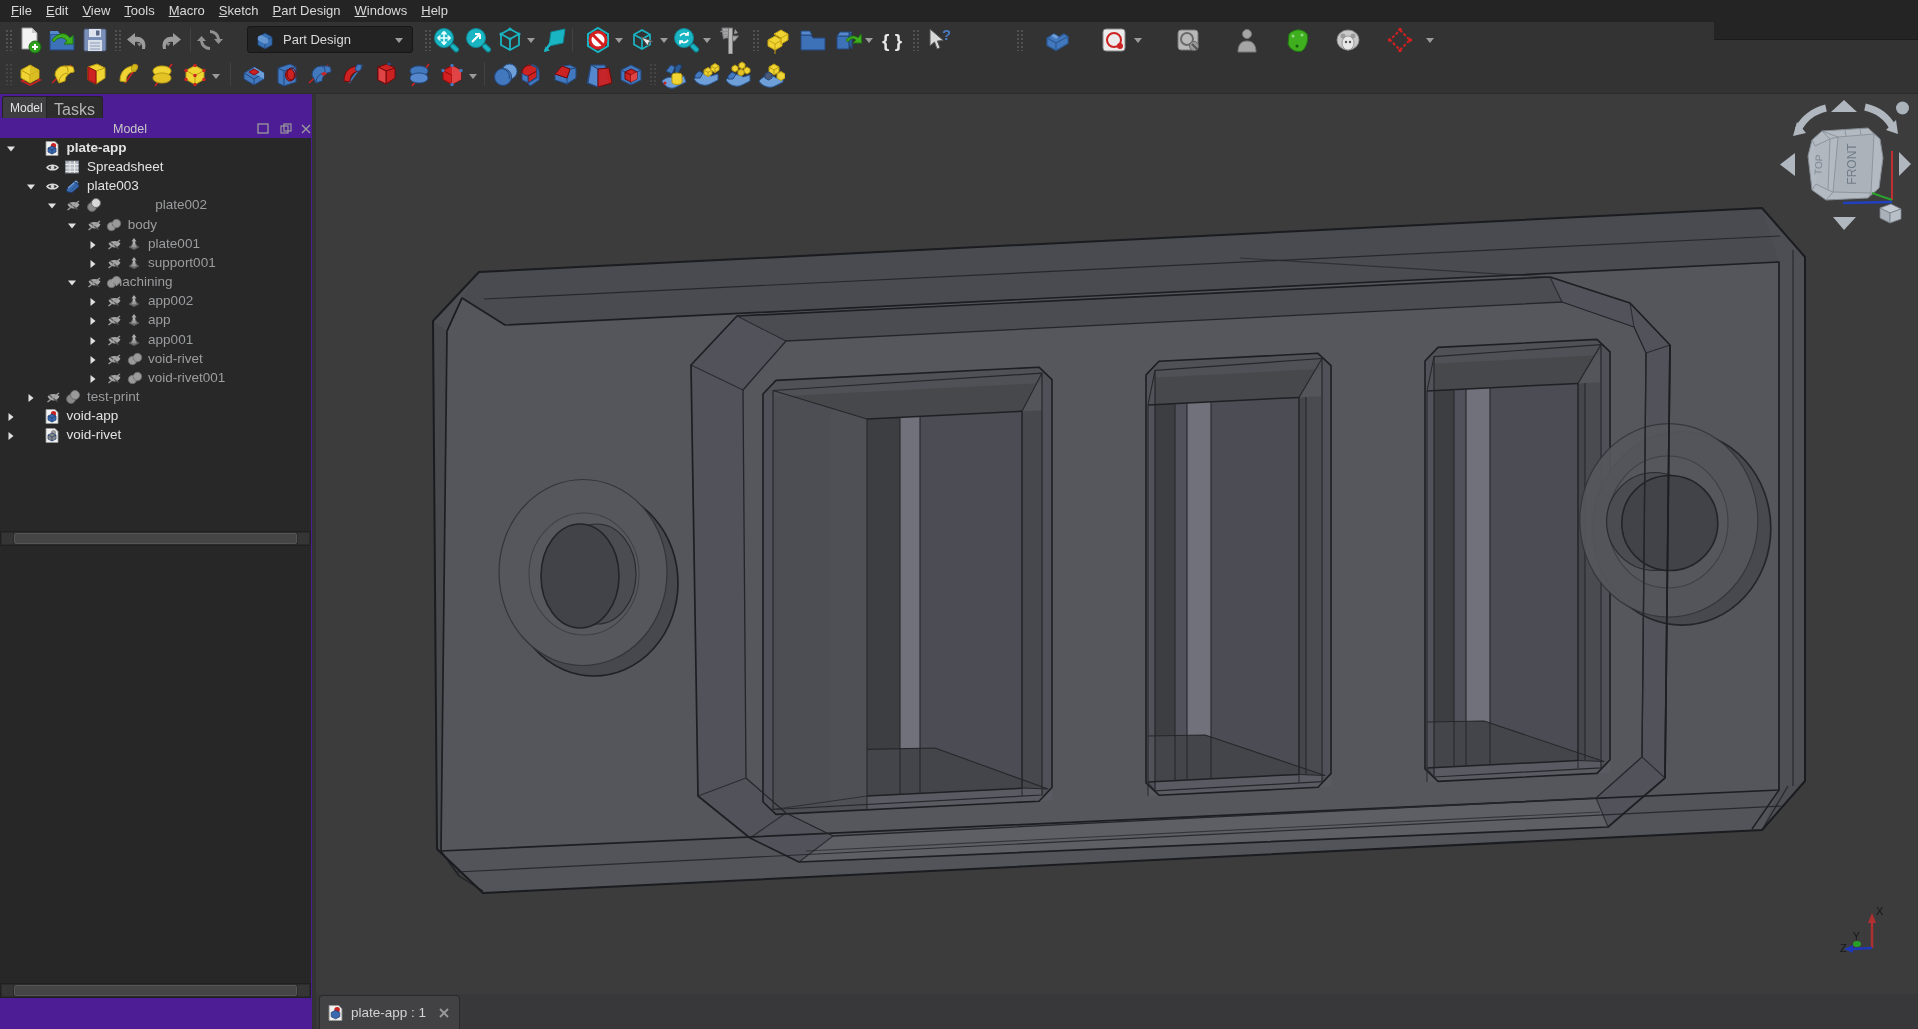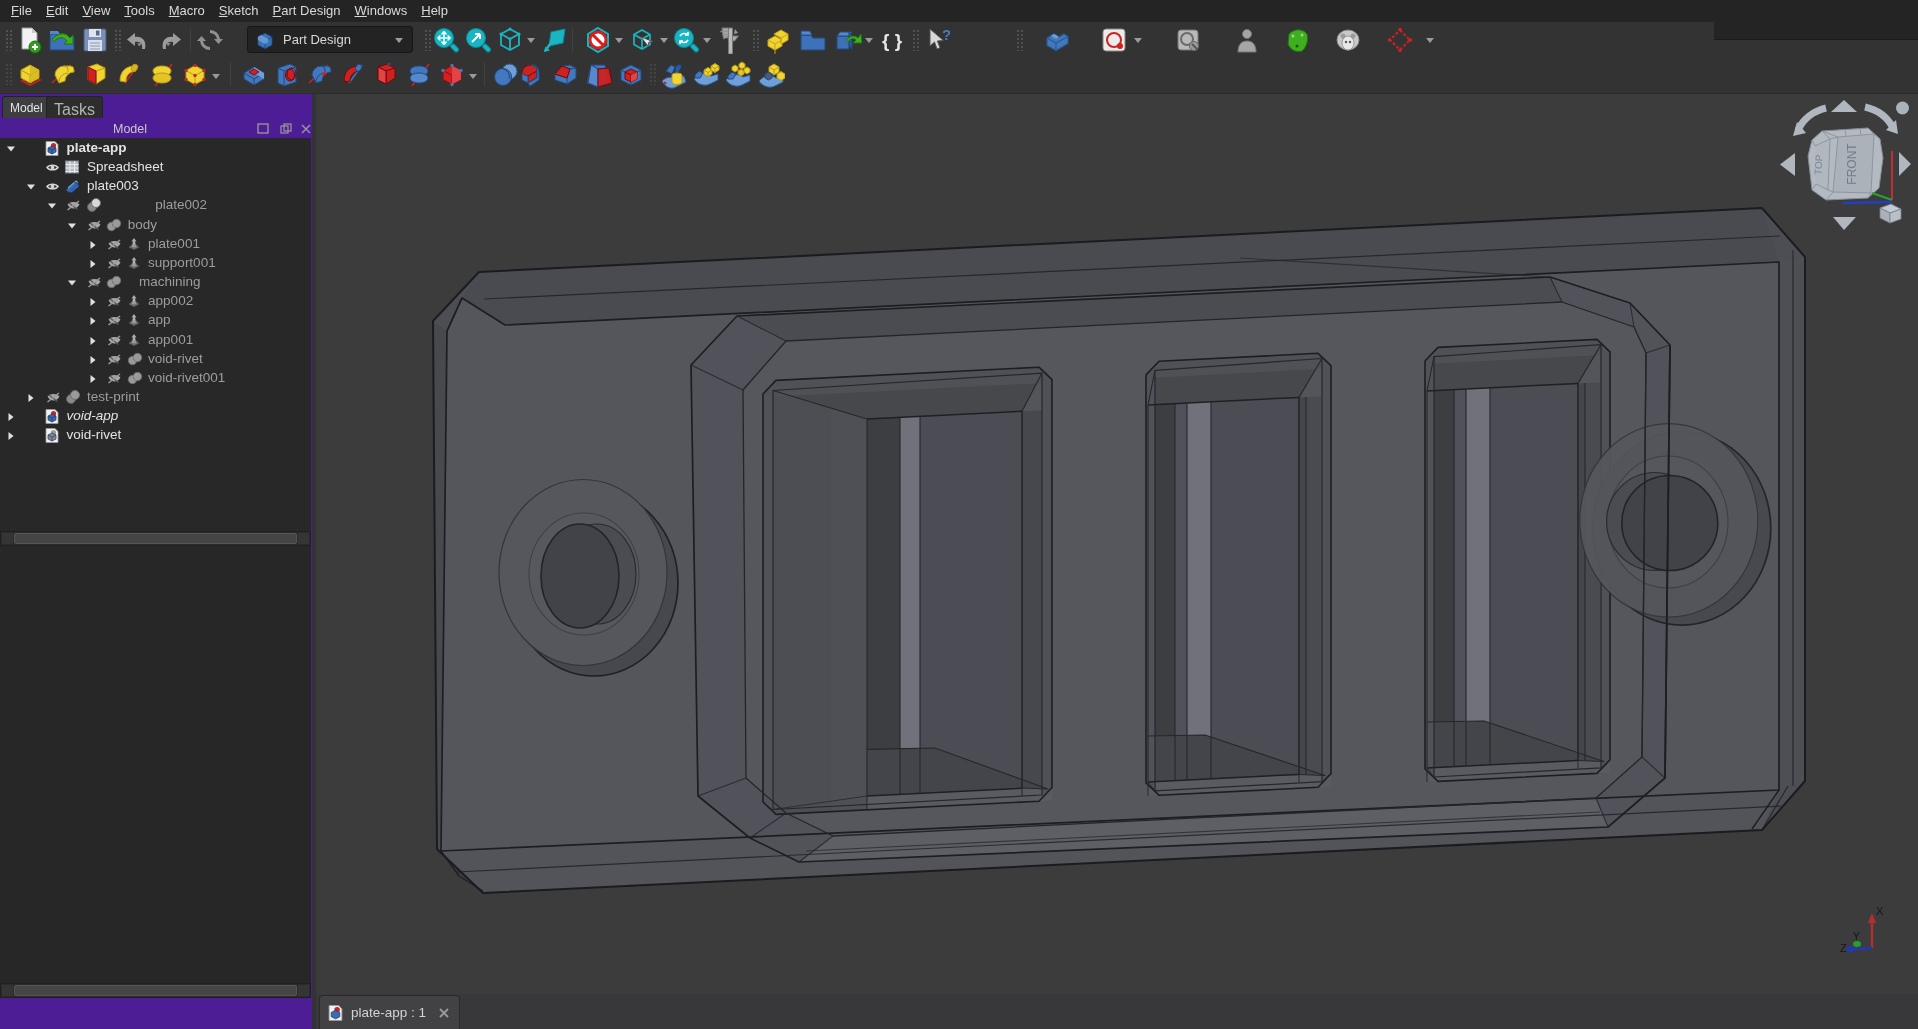--- a/index.html
+++ b/index.html
@@ -472,21 +472,21 @@
         <svg style="position:absolute;left:86.69999999999999px;top:3px" width="15" height="13" viewBox="0 0 15 13">
           <path d="M1.5 5.5 C4.5 2.2 10.5 2.2 13.5 5.5 C12 8.2 10 9.5 7.5 9.5 C5 9.5 3 8.2 1.5 5.5 z" fill="#a8a8a9"></path>
           <path d="M3 4 l8.5 6.5" stroke="#58585a" stroke-width="1.3"></path>
           <path d="M1.5 11 L13 2" stroke="#9a9a9b" stroke-width="1.5"></path>
         </svg>
         <svg style="position:absolute;left:106.19999999999999px;top:2px" width="16" height="14" viewBox="0 0 16 14">
           <circle cx="5.5" cy="8.5" r="4.2" fill="#9a9a9b" stroke="#6a6a6b"></circle>
           <circle cx="10.5" cy="5.5" r="4.2" fill="#9a9a9b" stroke="#6a6a6b"></circle>
           <path d="M5.5 4.5 a4.2 4.2 0 0 1 4 5.5" fill="#9a9a9b" stroke="none"></path>
         </svg>
-        <span class="lbl gray" style="left:139px;">machining</span>
+        <span class="lbl gray" style="left:111px;">machining</span>
       </div>
       <div class="trow" style="top:154.2px">
         <svg style="position:absolute;left:87.6px;top:5px" width="10" height="10" viewBox="0 0 10 10">
           <path d="M2.5 1 v8 l5 -4 z" fill="#e0e0e0"></path>
         </svg>
         <svg style="position:absolute;left:107.1px;top:3px" width="15" height="13" viewBox="0 0 15 13">
           <path d="M1.5 5.5 C4.5 2.2 10.5 2.2 13.5 5.5 C12 8.2 10 9.5 7.5 9.5 C5 9.5 3 8.2 1.5 5.5 z" fill="#a8a8a9"></path>
           <path d="M3 4 l8.5 6.5" stroke="#58585a" stroke-width="1.3"></path>
           <path d="M1.5 11 L13 2" stroke="#9a9a9b" stroke-width="1.5"></path>
         </svg>
@@ -582,21 +582,21 @@
       <div class="trow" style="top:269.1px">
         <svg style="position:absolute;left:6.0px;top:5px" width="10" height="10" viewBox="0 0 10 10">
           <path d="M2.5 1 v8 l5 -4 z" fill="#e0e0e0"></path>
         </svg>
         <svg style="position:absolute;left:45.0px;top:2px" width="14" height="15" viewBox="0 0 14 15">
           <path d="M1 0.5 h9 l3 3 v11 h-12 z" fill="#f2f2f2" stroke="#9a9a9a" stroke-width="0.8"></path>
           <circle cx="8.5" cy="4.5" r="2.6" fill="#cc2222"></circle>
           <path d="M3 7 l4 -2 4 2 0 4 -4 2 -4 -2 z" fill="#3a6ab0" stroke="#1e3a6a" stroke-width="0.7"></path>
           <path d="M3 7 l4 2 4 -2 M7 9 v4" stroke="#1e3a6a" stroke-width="0.7" fill="none"></path>
         </svg>
-        <span class="lbl" style="left:66.5px;font-style:italic;">void-app</span>
+        <span class="lbl" style="left:66.5px;">void-app</span>
       </div>
       <div class="trow" style="top:288.2px">
         <svg style="position:absolute;left:6.0px;top:5px" width="10" height="10" viewBox="0 0 10 10">
           <path d="M2.5 1 v8 l5 -4 z" fill="#e0e0e0"></path>
         </svg>
         <svg style="position:absolute;left:45.0px;top:2px" width="14" height="15" viewBox="0 0 14 15">
           <path d="M1 0.5 h9 l3 3 v11 h-12 z" fill="#f2f2f2" stroke="#9a9a9a" stroke-width="0.8"></path>
           <circle cx="8.5" cy="4.5" r="2.6" fill="#9a9a9b"></circle>
           <path d="M3 7 l4 -2 4 2 0 4 -4 2 -4 -2 z" fill="#8a8a8b" stroke="#1e3a6a" stroke-width="0.7"></path>
           <path d="M3 7 l4 2 4 -2 M7 9 v4" stroke="#1e3a6a" stroke-width="0.7" fill="none"></path>

